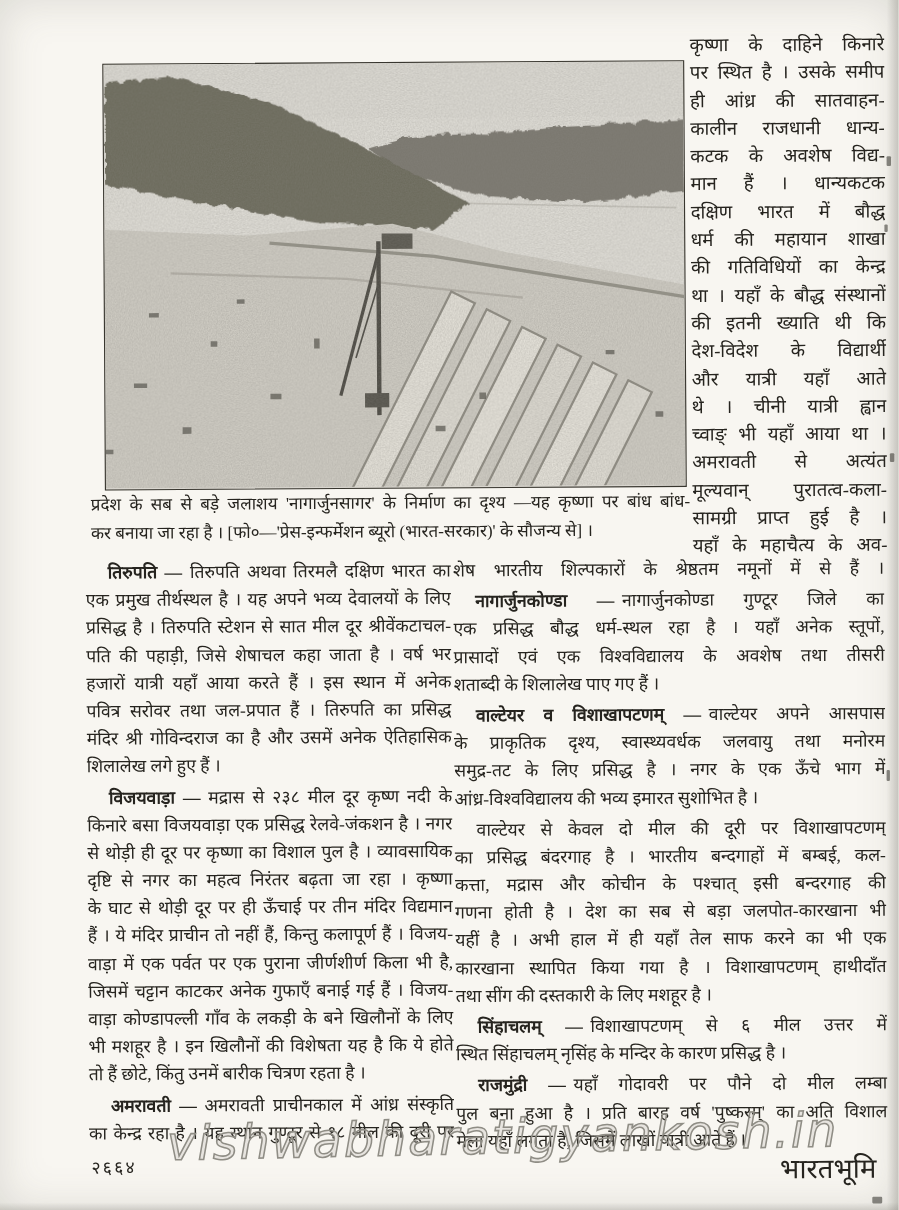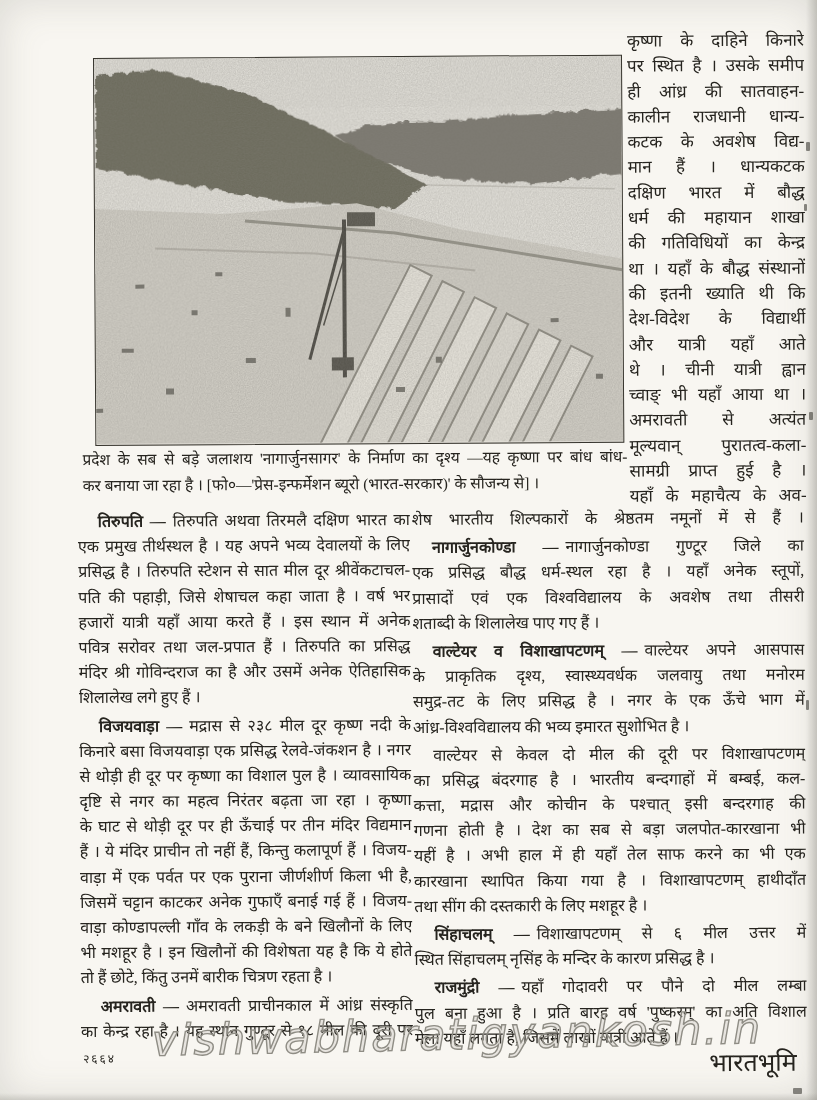--- a/index.html
+++ b/index.html
@@ -36,21 +36,21 @@
     position:absolute; left:630px; top:30px; width:177px; height:486px;
     font-size:17px; overflow:hidden;
   }
   .sidebar .tline{height:25.3px; line-height:25.3px;}
 
   .col{position:absolute; top:507px; font-size:16px; overflow:hidden;}
   .col.left{left:78px; width:332px; height:545px;}
   .col.right{left:412px; width:392px; height:552px;}
 
   
-  .footer-left{position:absolute; left:80px; top:1048px; font-size:12px; letter-spacing:2px;}
+  .footer-left{position:absolute; left:80px; top:1048px; font-size:16px; letter-spacing:2px;}
   .footer-right{position:absolute; left:706px; top:1046px; font-size:25px;}
 
   
   .watermark{
     position:absolute; left:152px; top:1010px; width:540px;
     font-family:"DejaVu Sans","Liberation Sans",sans-serif;
     font-style:italic; font-size:43px; letter-spacing:2px;
     color:rgba(125,123,115,0.14);
     -webkit-text-stroke:1.4px #8f8d85;
     transform:rotate(-1.2deg);

